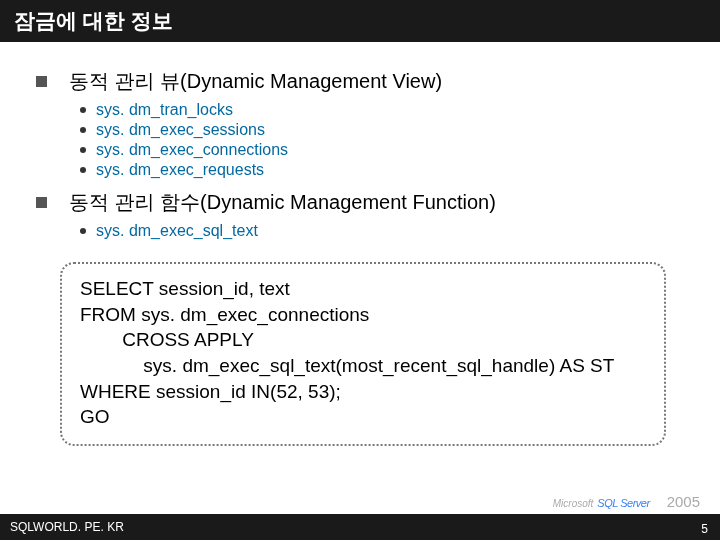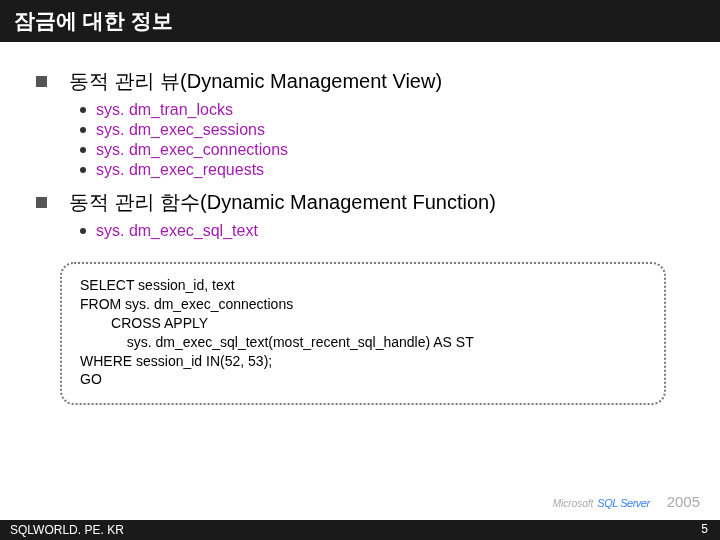--- a/index.html
+++ b/index.html
@@ -55,40 +55,40 @@
   .sub-bullet {
     width: 6px;
     height: 6px;
     border-radius: 50%;
     background: #333;
     margin-right: 10px;
     flex-shrink: 0;
   }
   .sub-text {
     font-size: 16px;
-    color: #a21caf;
+    color: #0369a1;
   }
   .code-box {
     margin: 22px 24px 0 24px;
     border: 2px dotted #777;
     border-radius: 14px;
     padding: 12px 18px 14px 18px;
   }
   .code-line {
-    font-size: 14px;
+    font-size: 19px;
     color: #000;
     line-height: 1.35;
     white-space: pre;
   }
   .footer {
     position: absolute;
     left: 0;
     bottom: 0;
     width: 100%;
-    height: 20px;
+    height: 26px;
     background: #1a1a1a;
     color: #fff;
     font-size: 12px;
     display: flex;
     align-items: center;
     padding-left: 10px;
   }
   .page-num {
     position: absolute;
     right: 12px;

